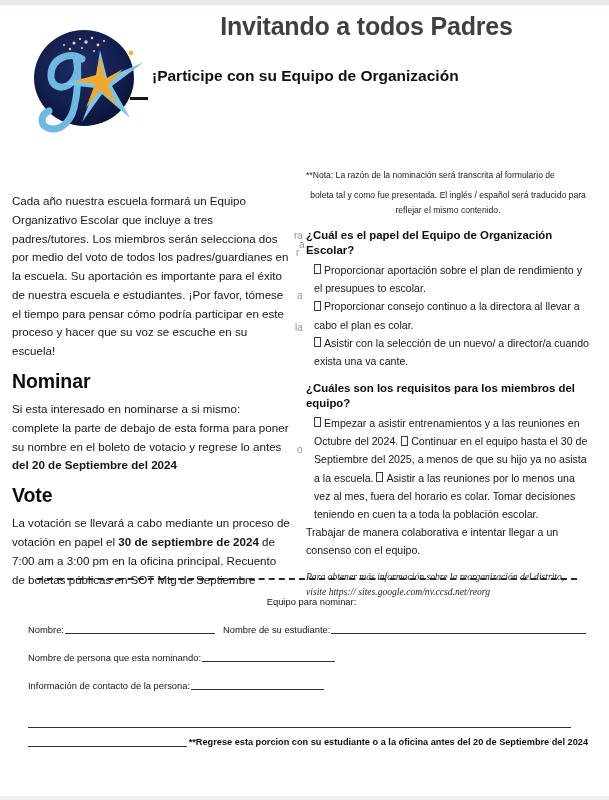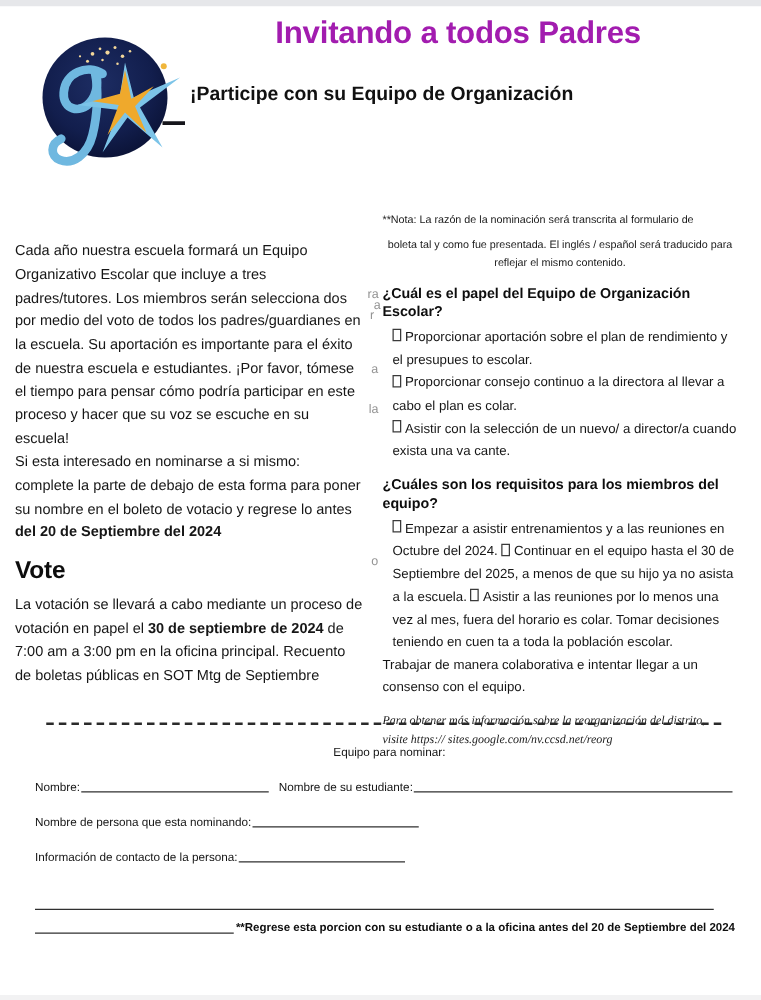--- a/index.html
+++ b/index.html
@@ -54,21 +54,21 @@
     position: absolute;
     left: 148px;
     top: 6px;
     width: 455px;
   }
   .main-title {
     font-size: 25px;
     font-weight: bold;
     letter-spacing: -0.2px;
     text-align: center;
-    color: #a21caf;
+    color: #404040;
     line-height: 1.15;
     padding-right: 18px;
   }
   .sub-title {
     font-size: 15.5px;
     font-weight: bold;
     color: #111;
     line-height: 1.9;
     margin-top: 20px;
     padding-left: 4px;
@@ -289,20 +289,21 @@
         <span>¡Participe con su Equipo de Organización</span>
       </div>
     </div>
 
   </div>
 
   <div class="col-left">
 
     <div class="body-text">Cada año nuestra escuela formará un Equipo Organizativo Escolar  que incluye a tres padres/tutores. Los miembros serán selecciona dos por medio del voto de todos los padres/guardianes en la  escuela. Su aportación es importante para el éxito de nuestra escuela e estudiantes. ¡Por favor, tómese el tiempo para pensar  cómo podría participar en este proceso y hacer que su voz se  escuche en su escuela!</div>
 
+    <div class="section-head">Nominar</div>
 
     <div class="body-text"><span>Si esta interesado en nominarse a si mismo: complete la parte de  debajo de esta forma para poner su nombre en el boleto de  votacio y regrese lo antes </span><b>del 20 de Septiembre del 2024</b></div>
 
     <div class="section-head">Vote</div>
 
     <div class="body-text"><span>La votación se llevará a cabo mediante un proceso de votación  en papel el </span><b>30 de septiembre de 2024</b><span> de 7:00 am a 3:00 pm en  la oficina principal. Recuento de boletas públicas en SOT Mtg de Septiembre</span></div>
 
   </div>
 
   <div class="col-right">

